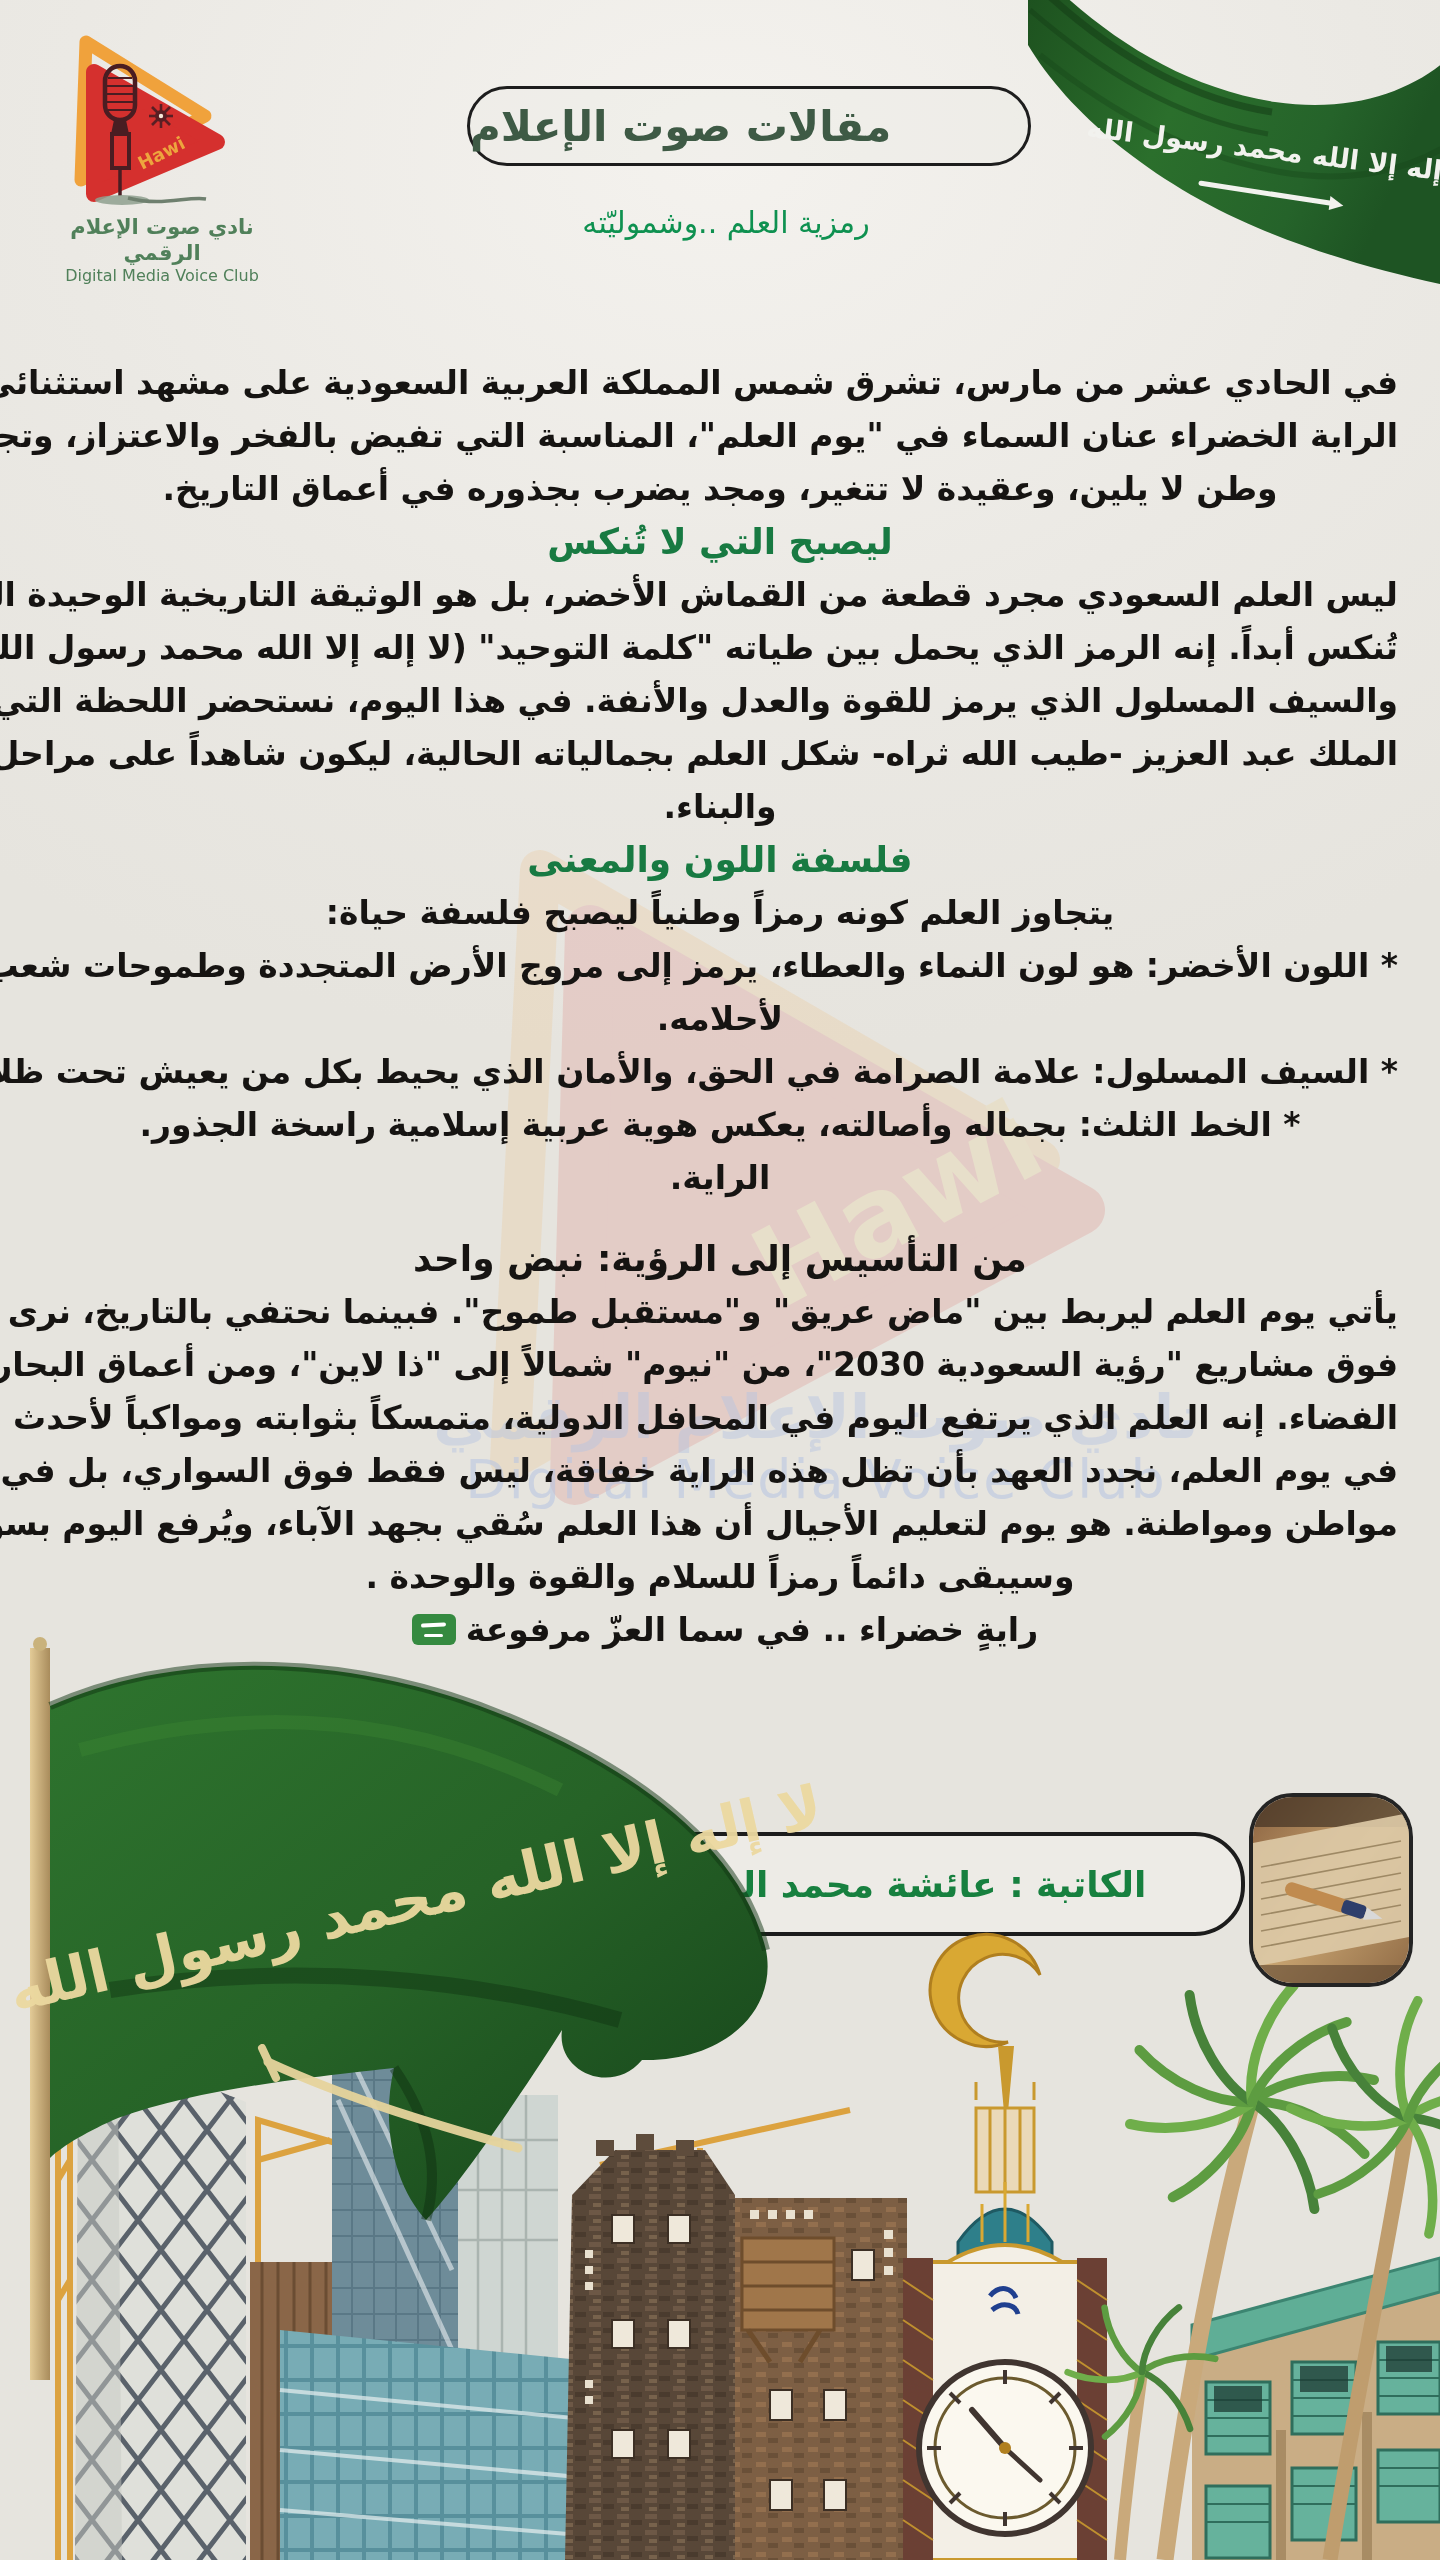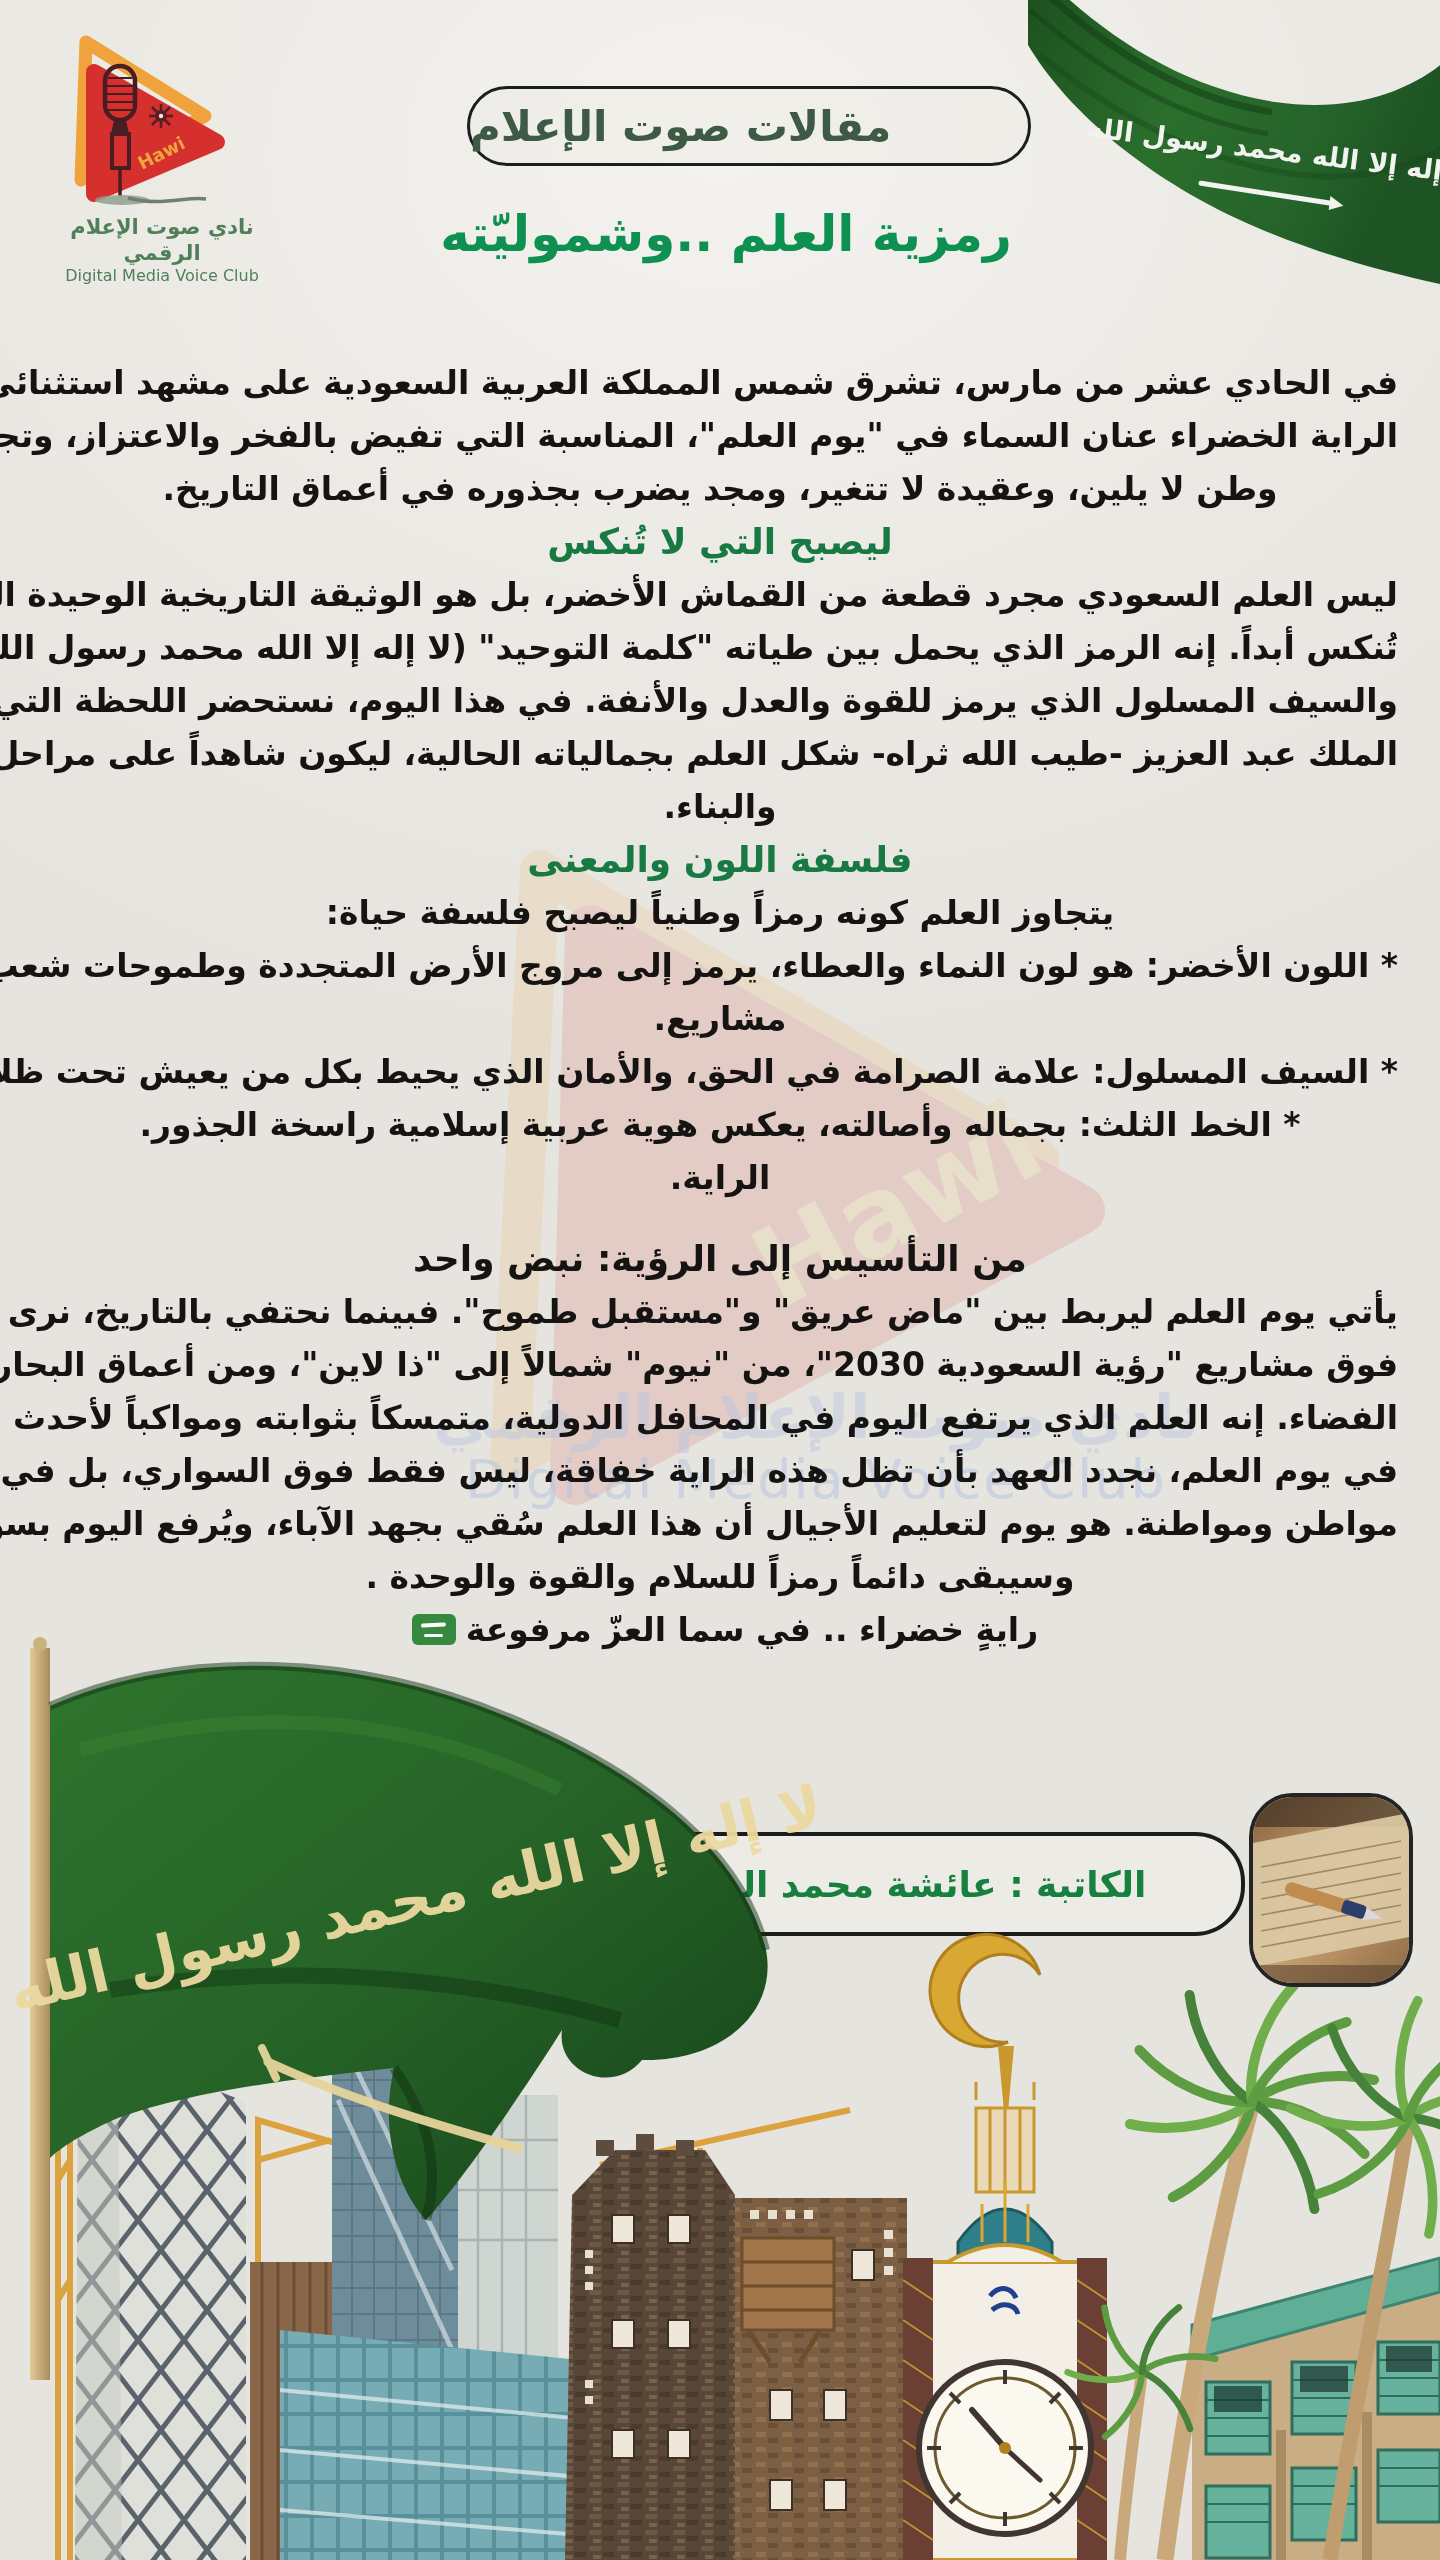--- a/index.html
+++ b/index.html
@@ -8,21 +8,21 @@
         background:radial-gradient(ellipse 1200px 900px at 50% 6%, #f4f2ee 0%, #ebe9e4 55%, #e6e4de 100%);}
   .abs{position:absolute;}
 
   
   #logo-wrap{left:52px;top:30px;width:220px;text-align:center;z-index:4;}
   #logo-name-ar{font-size:21px;font-weight:bold;color:#50805a;line-height:26px;}
   #logo-name-en{font-size:16px;color:#50805a;line-height:20px;}
   #title-box{left:467px;top:86px;width:558px;height:74px;border:3px solid #1d1d1d;border-radius:42px;
              display:flex;align-items:center;justify-content:flex-start;z-index:4;background:rgba(236,234,229,.35);}
   #title-box .t{font-size:42px;font-weight:bold;color:#3e5a45;letter-spacing:1px;}
-  #subtitle{left:12px;right:0;top:205px;text-align:center;font-size:50px;font-weight:bold;color:#0e9150;z-index:4;}
+  #subtitle{left:12px;right:0;top:205px;text-align:center;font-size:30px;font-weight:normal;color:#0e9150;z-index:4;}
 
   
   #wm-logo{left:480px;top:840px;width:640px;height:700px;opacity:.13;z-index:1;}
   #wm-text-ar{left:192px;right:0;top:1382px;text-align:center;font-size:60px;font-weight:bold;
               color:#b6c4e2;opacity:.45;z-index:1;}
   #wm-text-en{left:192px;right:0;top:1448px;text-align:center;font-size:54px;color:#b6c4e2;
               opacity:.55;letter-spacing:2px;z-index:1;}
 
   
   #article{left:42px;right:42px;top:356px;text-align:center;z-index:2;direction:rtl;}
@@ -127,21 +127,21 @@
       <div class="article-line">وطن لا يلين، وعقيدة لا تتغير، ومجد يضرب بجذوره في أعماق التاريخ.</div>
       <div class="article-heading green">ليصبح التي لا تُنكس</div>
       <div class="article-line">ليس العلم السعودي مجرد قطعة من القماش الأخضر، بل هو الوثيقة التاريخية الوحيدة التي لا</div>
       <div class="article-line">تُنكس أبداً. إنه الرمز الذي يحمل بين طياته "كلمة التوحيد" (لا إله إلا الله محمد رسول الله)،</div>
       <div class="article-line">والسيف المسلول الذي يرمز للقوة والعدل والأنفة. في هذا اليوم، نستحضر اللحظة التي أقر فيها</div>
       <div class="article-line">الملك عبد العزيز -طيب الله ثراه- شكل العلم بجمالياته الحالية، ليكون شاهداً على مراحل التوحيد</div>
       <div class="article-line">والبناء.</div>
       <div class="article-heading green">فلسفة اللون والمعنى</div>
       <div class="article-line">يتجاوز العلم كونه رمزاً وطنياً ليصبح فلسفة حياة:</div>
       <div class="article-line">* اللون الأخضر: هو لون النماء والعطاء، يرمز إلى مروج الأرض المتجددة وطموحات شعب لا سقف</div>
-      <div class="article-line">مشاريع.</div>
+      <div class="article-line">لأحلامه.</div>
       <div class="article-line">* السيف المسلول: علامة الصرامة في الحق، والأمان الذي يحيط بكل من يعيش تحت ظلال هذه</div>
       <div class="article-line">* الخط الثلث: بجماله وأصالته، يعكس هوية عربية إسلامية راسخة الجذور.</div>
       <div class="article-line">الراية.</div>
       <div class="article-heading dark">من التأسيس إلى الرؤية: نبض واحد</div>
       <div class="article-line">يأتي يوم العلم ليربط بين "ماض عريق" و"مستقبل طموح". فبينما نحتفي بالتاريخ، نرى العلم يرفرف</div>
       <div class="article-line">فوق مشاريع "رؤية السعودية 2030"، من "نيوم" شمالاً إلى "ذا لاين"، ومن أعماق البحار إلى عنان</div>
       <div class="article-line">الفضاء. إنه العلم الذي يرتفع اليوم في المحافل الدولية، متمسكاً بثوابته ومواكباً لأحدث قفزات العلم</div>
       <div class="article-line">في يوم العلم، نجدد العهد بأن تظل هذه الراية خفاقة، ليس فقط فوق السواري، بل في وجدان كل</div>
       <div class="article-line">مواطن ومواطنة. هو يوم لتعليم الأجيال أن هذا العلم سُقي بجهد الآباء، ويُرفع اليوم بسواعد الأبناء،</div>
       <div class="article-line">وسيبقى دائماً رمزاً للسلام والقوة والوحدة .</div>

